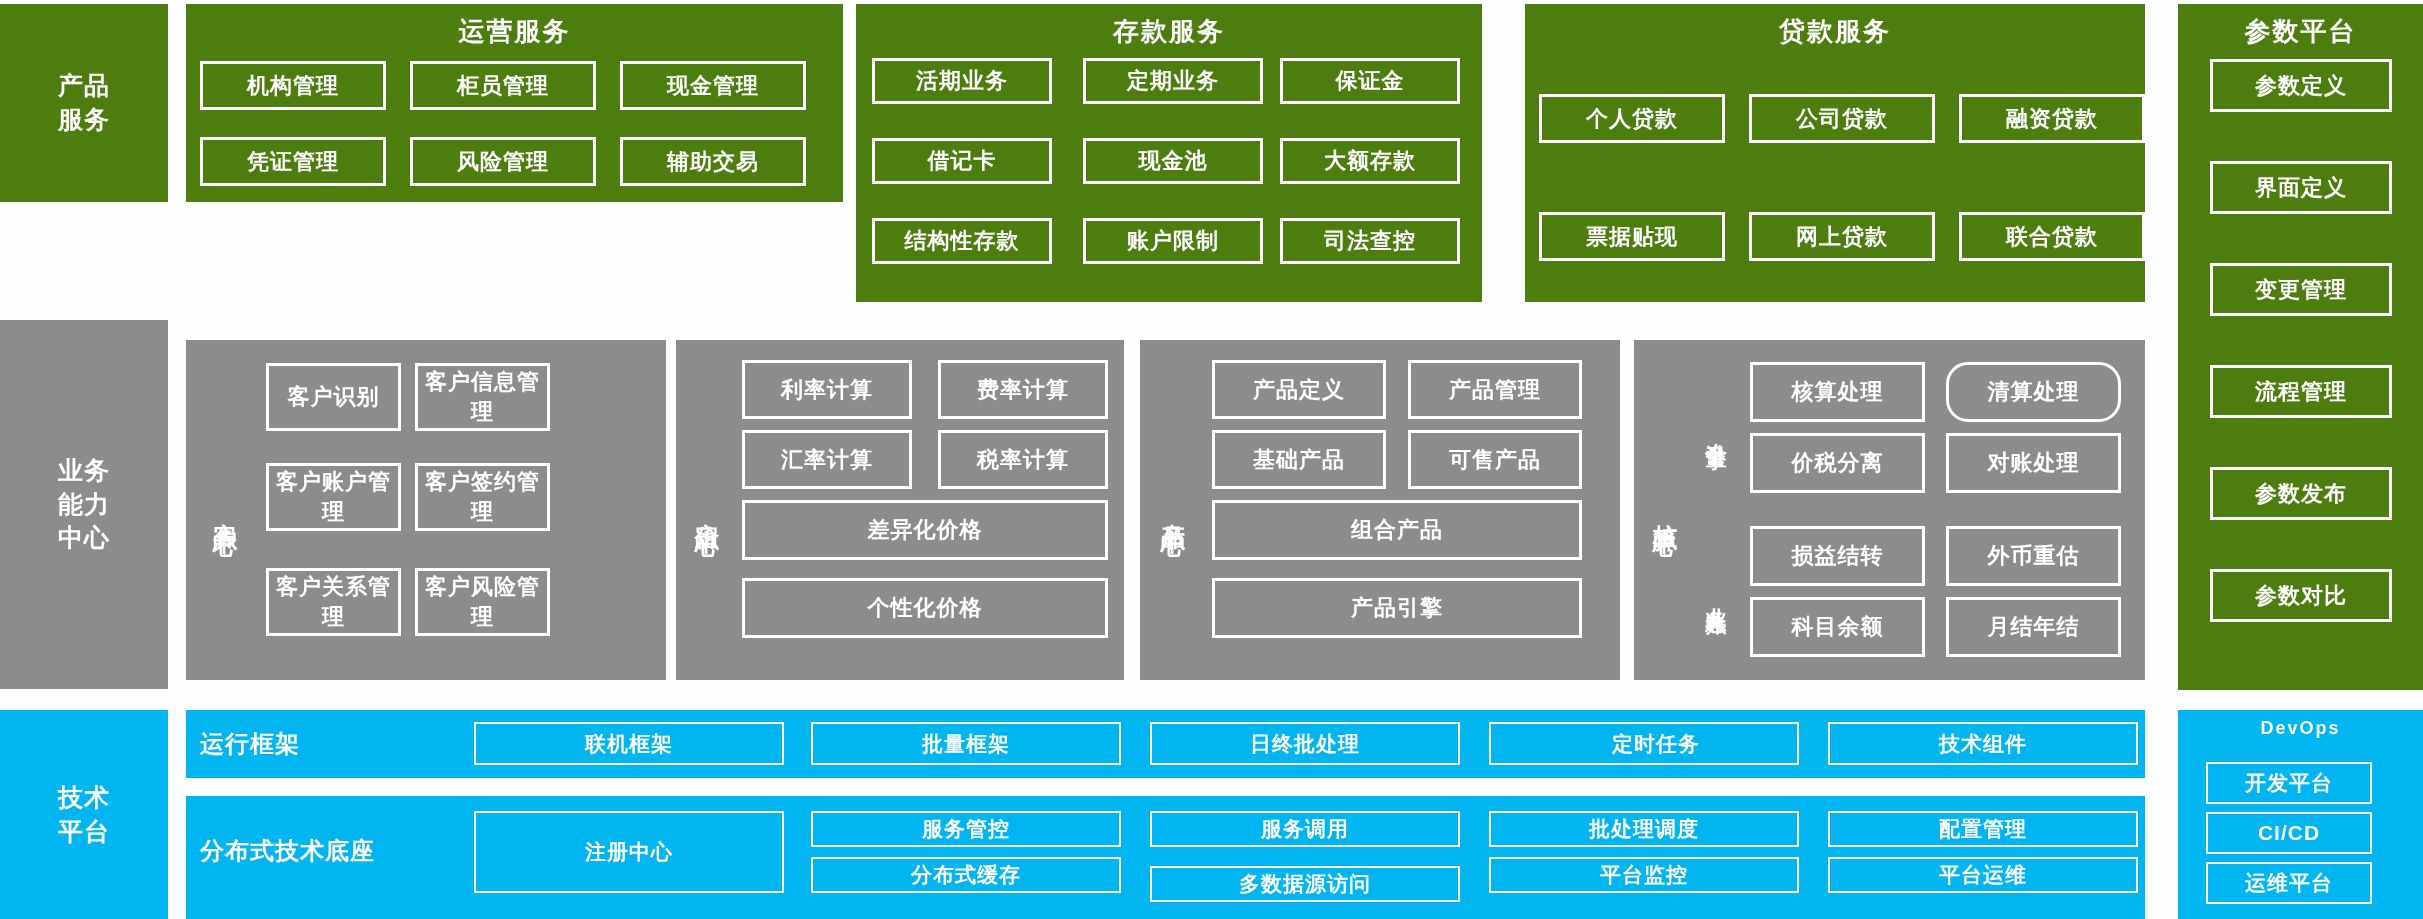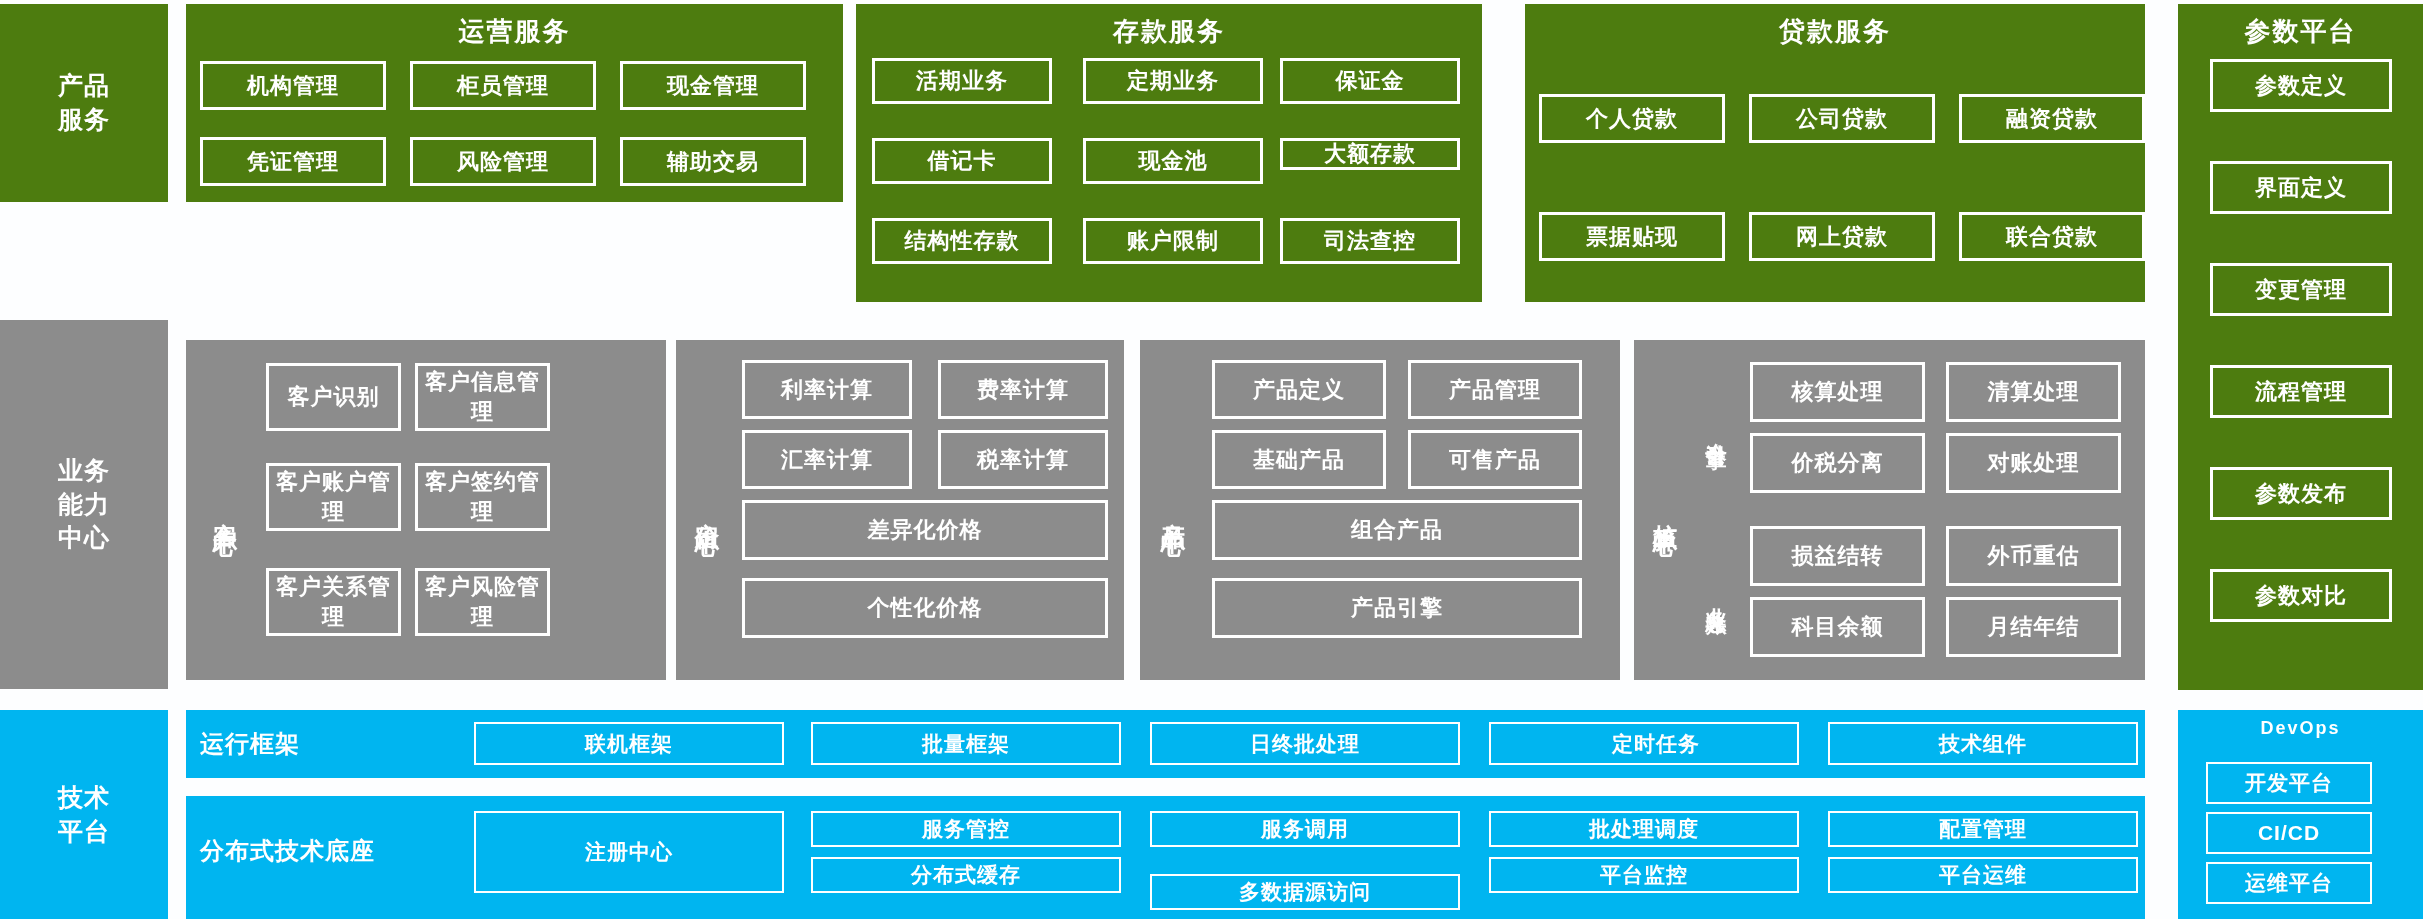--- a/index.html
+++ b/index.html
@@ -74,21 +74,21 @@
     <div class="cell" style="left:434px;top:133px;width:186px;height:49px;">辅助交易</div>
   </div>
 
   <div class="panel teal" style="left:856px;top:4px;width:626px;height:298px;">
     <div class="sect-title">存款服务</div>
     <div class="cell" style="left:16px;top:54px;width:180px;height:46px;">活期业务</div>
     <div class="cell" style="left:227px;top:54px;width:180px;height:46px;">定期业务</div>
     <div class="cell" style="left:424px;top:54px;width:180px;height:46px;">保证金</div>
     <div class="cell" style="left:16px;top:134px;width:180px;height:46px;">借记卡</div>
     <div class="cell" style="left:227px;top:134px;width:180px;height:46px;">现金池</div>
-    <div class="cell" style="left:424px;top:134px;width:180px;height:32px;">大额存款</div>
+    <div class="cell" style="left:424px;top:134px;width:180px;height:46px;">大额存款</div>
     <div class="cell" style="left:16px;top:214px;width:180px;height:46px;">结构性存款</div>
     <div class="cell" style="left:227px;top:214px;width:180px;height:46px;">账户限制</div>
     <div class="cell" style="left:424px;top:214px;width:180px;height:46px;">司法查控</div>
   </div>
 
   <div class="panel teal" style="left:2178px;top:4px;width:245px;height:686px;">
     <div class="sect-title">参数平台</div>
     <div class="cell" style="left:32px;top:55px;width:182px;height:53px;">参数定义</div>
     <div class="cell" style="left:32px;top:157px;width:182px;height:53px;">界面定义</div>
     <div class="cell" style="left:32px;top:259px;width:182px;height:53px;">变更管理</div>
@@ -139,21 +139,21 @@
     <div class="cell" style="left:268px;top:90px;width:174px;height:59px;">可售产品</div>
     <div class="cell" style="left:72px;top:160px;width:370px;height:60px;">组合产品</div>
     <div class="cell" style="left:72px;top:238px;width:370px;height:60px;">产品引擎</div>
   </div>
 
   <div class="panel gray" style="left:1634px;top:340px;width:511px;height:340px;">
     <div class="vlabel" style="left:8px;top:0px;width:46px;height:340px;">核算中心</div>
     <div class="vlabel small" style="left:62px;top:20px;width:40px;height:140px;">会计引擎</div>
     <div class="vlabel small" style="left:62px;top:185px;width:40px;height:140px;">业务总账</div>
     <div class="cell" style="left:116px;top:22px;width:175px;height:60px;">核算处理</div>
-    <div class="cell" style="left:312px;top:22px;width:175px;height:60px;">清算处理</div>
+    <div class="cell" style="left:312px;top:22px;width:175px;height:60px;border-radius:22px;">清算处理</div>
     <div class="cell" style="left:116px;top:93px;width:175px;height:60px;">价税分离</div>
     <div class="cell" style="left:312px;top:93px;width:175px;height:60px;">对账处理</div>
     <div class="cell" style="left:116px;top:186px;width:175px;height:60px;">损益结转</div>
     <div class="cell" style="left:312px;top:186px;width:175px;height:60px;">外币重估</div>
     <div class="cell" style="left:116px;top:257px;width:175px;height:60px;">科目余额</div>
     <div class="cell" style="left:312px;top:257px;width:175px;height:60px;">月结年结</div>
   </div>
 
   <div class="panel blue band-label" style="left:0px;top:710px;width:168px;height:209px;">
     <span>技术<br>平台</span>
@@ -169,21 +169,21 @@
   </div>
 
   <div class="panel blue" style="left:186px;top:796px;width:1959px;height:123px;">
     <div class="rowlabel" style="left:14px;top:0px;height:110px;">分布式技术底座</div>
     <div class="cell thin" style="left:288px;top:15px;width:310px;height:82px;">注册中心</div>
     <div class="cell thin" style="left:625px;top:15px;width:310px;height:36px;">服务管控</div>
     <div class="cell thin" style="left:964px;top:15px;width:310px;height:36px;">服务调用</div>
     <div class="cell thin" style="left:1303px;top:15px;width:310px;height:36px;">批处理调度</div>
     <div class="cell thin" style="left:1642px;top:15px;width:310px;height:36px;">配置管理</div>
     <div class="cell thin" style="left:625px;top:61px;width:310px;height:36px;">分布式缓存</div>
-    <div class="cell thin" style="left:964px;top:78px;width:310px;height:36px;">多数据源访问</div>
+    <div class="cell thin" style="left:964px;top:70px;width:310px;height:36px;">多数据源访问</div>
     <div class="cell thin" style="left:1303px;top:61px;width:310px;height:36px;">平台监控</div>
     <div class="cell thin" style="left:1642px;top:61px;width:310px;height:36px;">平台运维</div>
   </div>
 
   <div class="panel blue" style="left:2178px;top:710px;width:245px;height:209px;">
     <div class="sect-title" style="top:8px;font-size:18px;">DevOps</div>
     <div class="cell thin" style="left:28px;top:52px;width:166px;height:42px;">开发平台</div>
     <div class="cell thin" style="left:28px;top:102px;width:166px;height:42px;">CI/CD</div>
     <div class="cell thin" style="left:28px;top:152px;width:166px;height:42px;">运维平台</div>
   </div>

